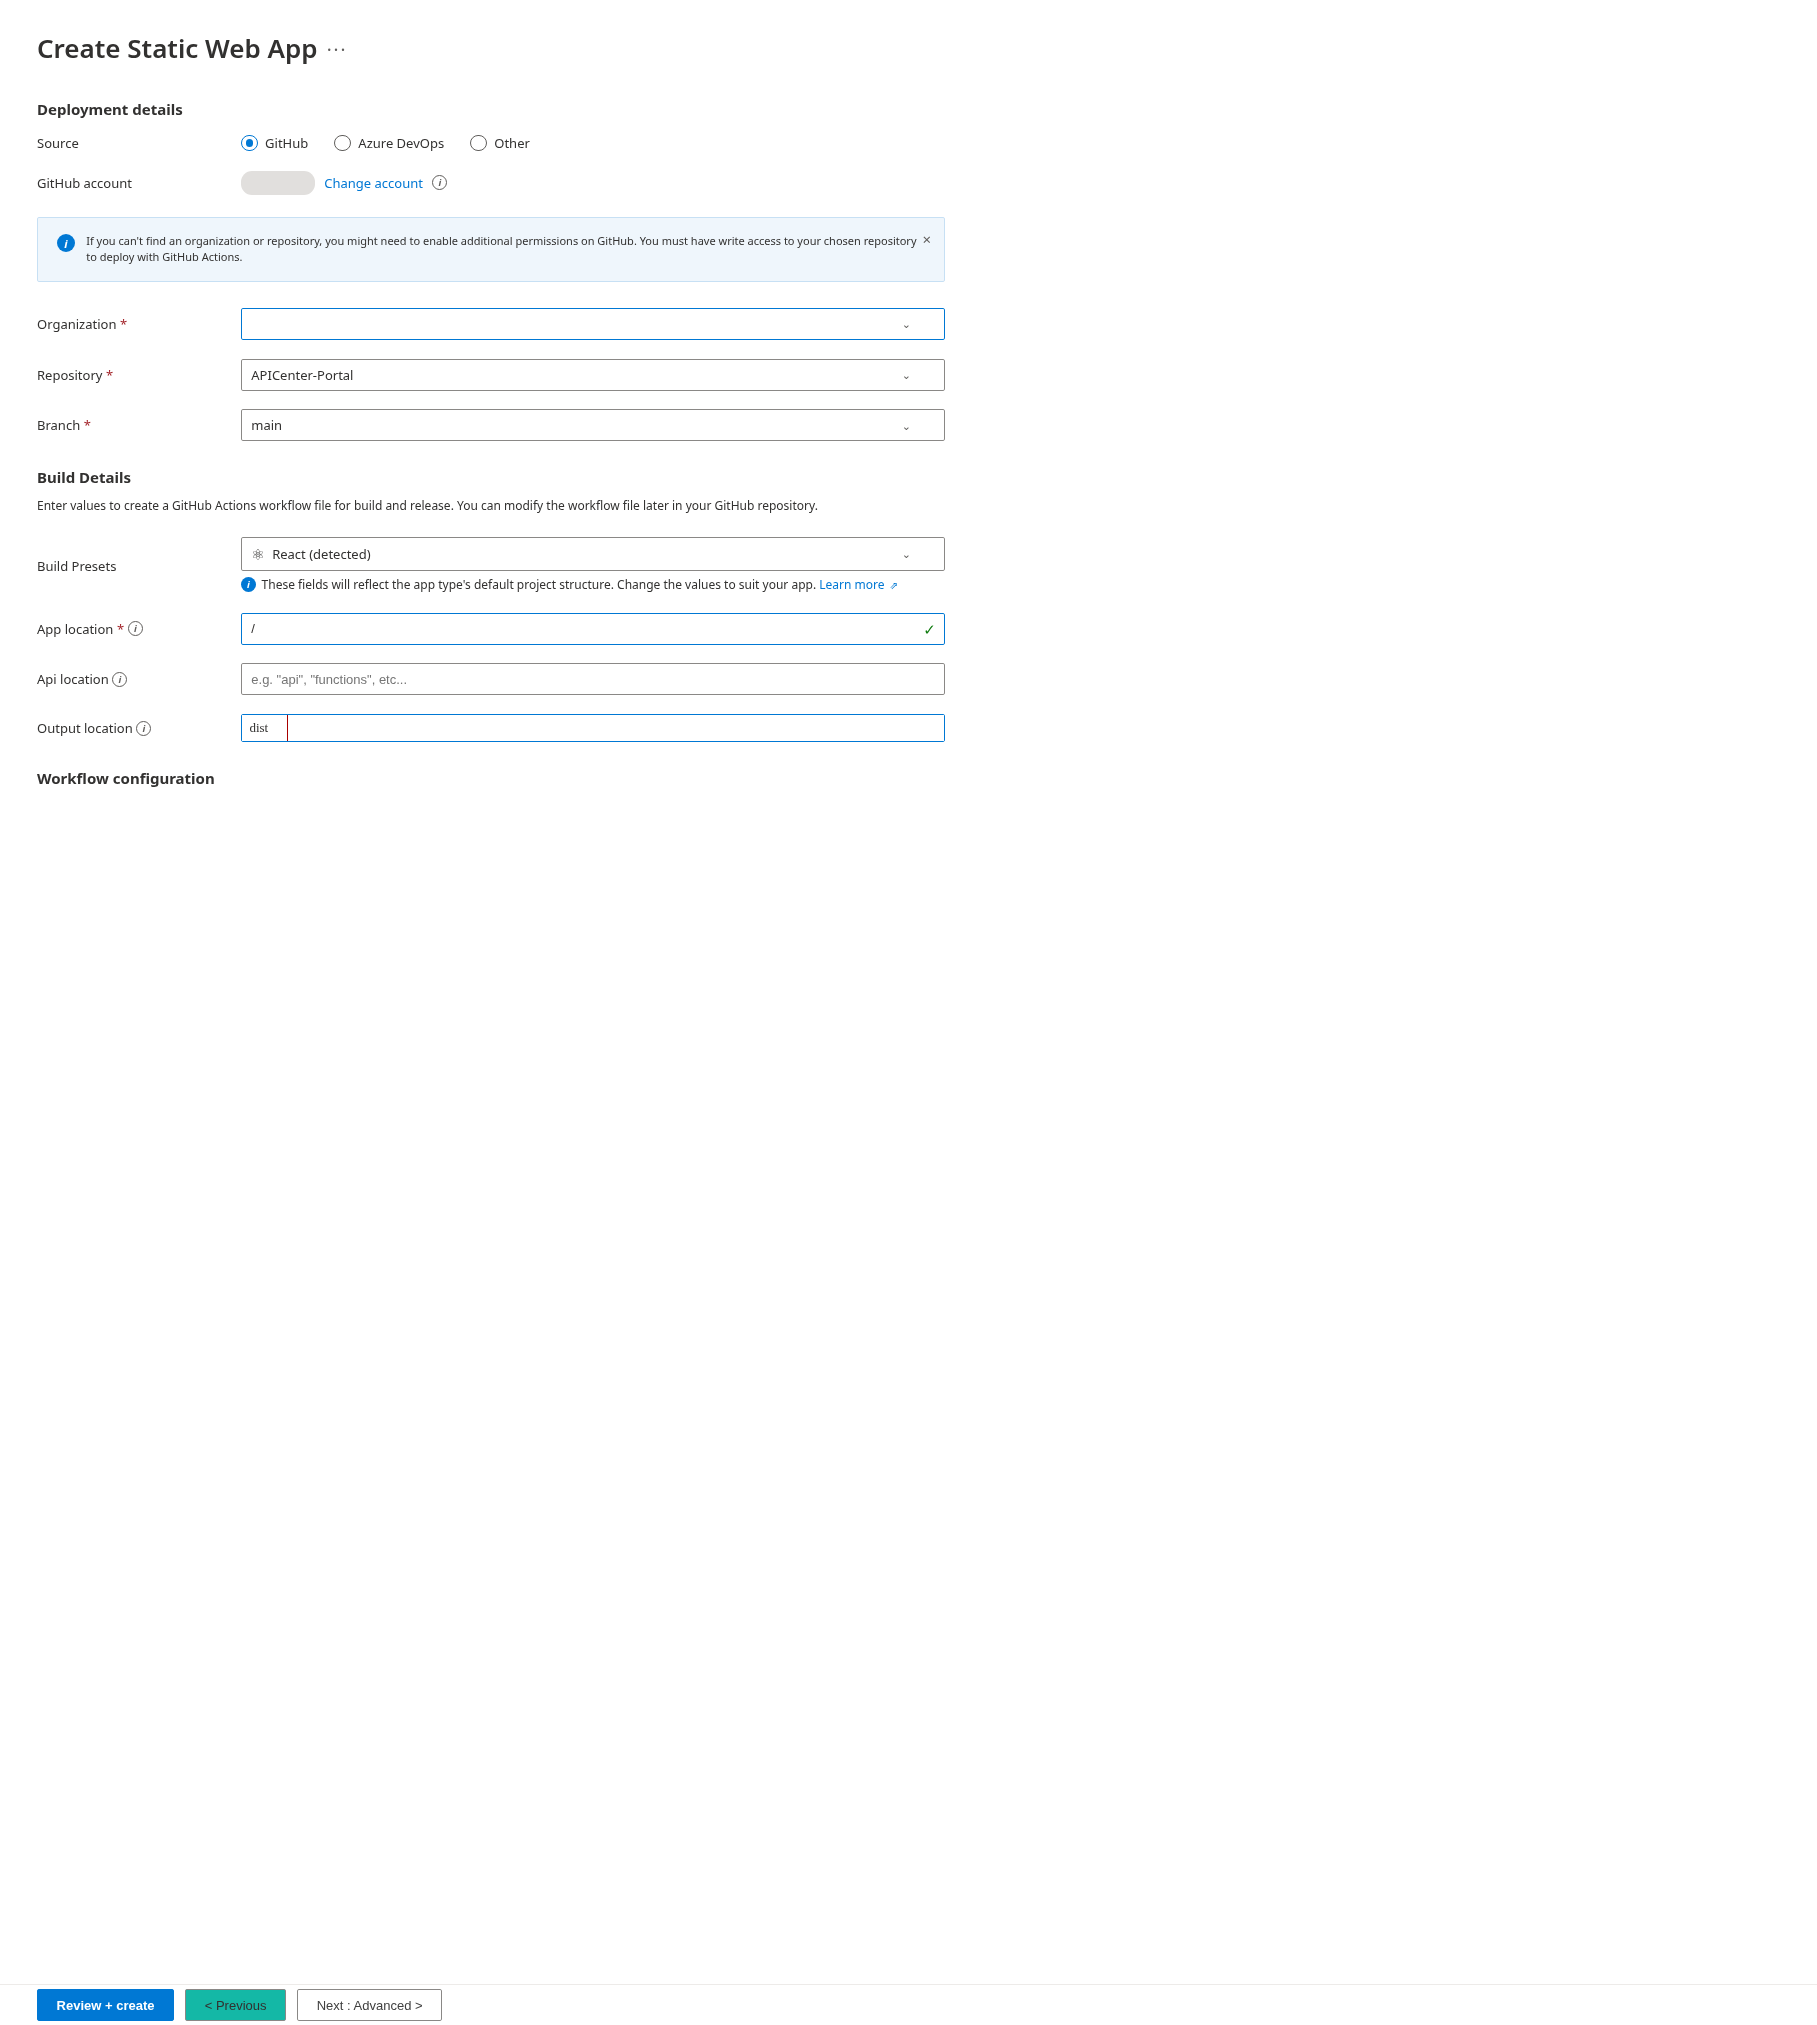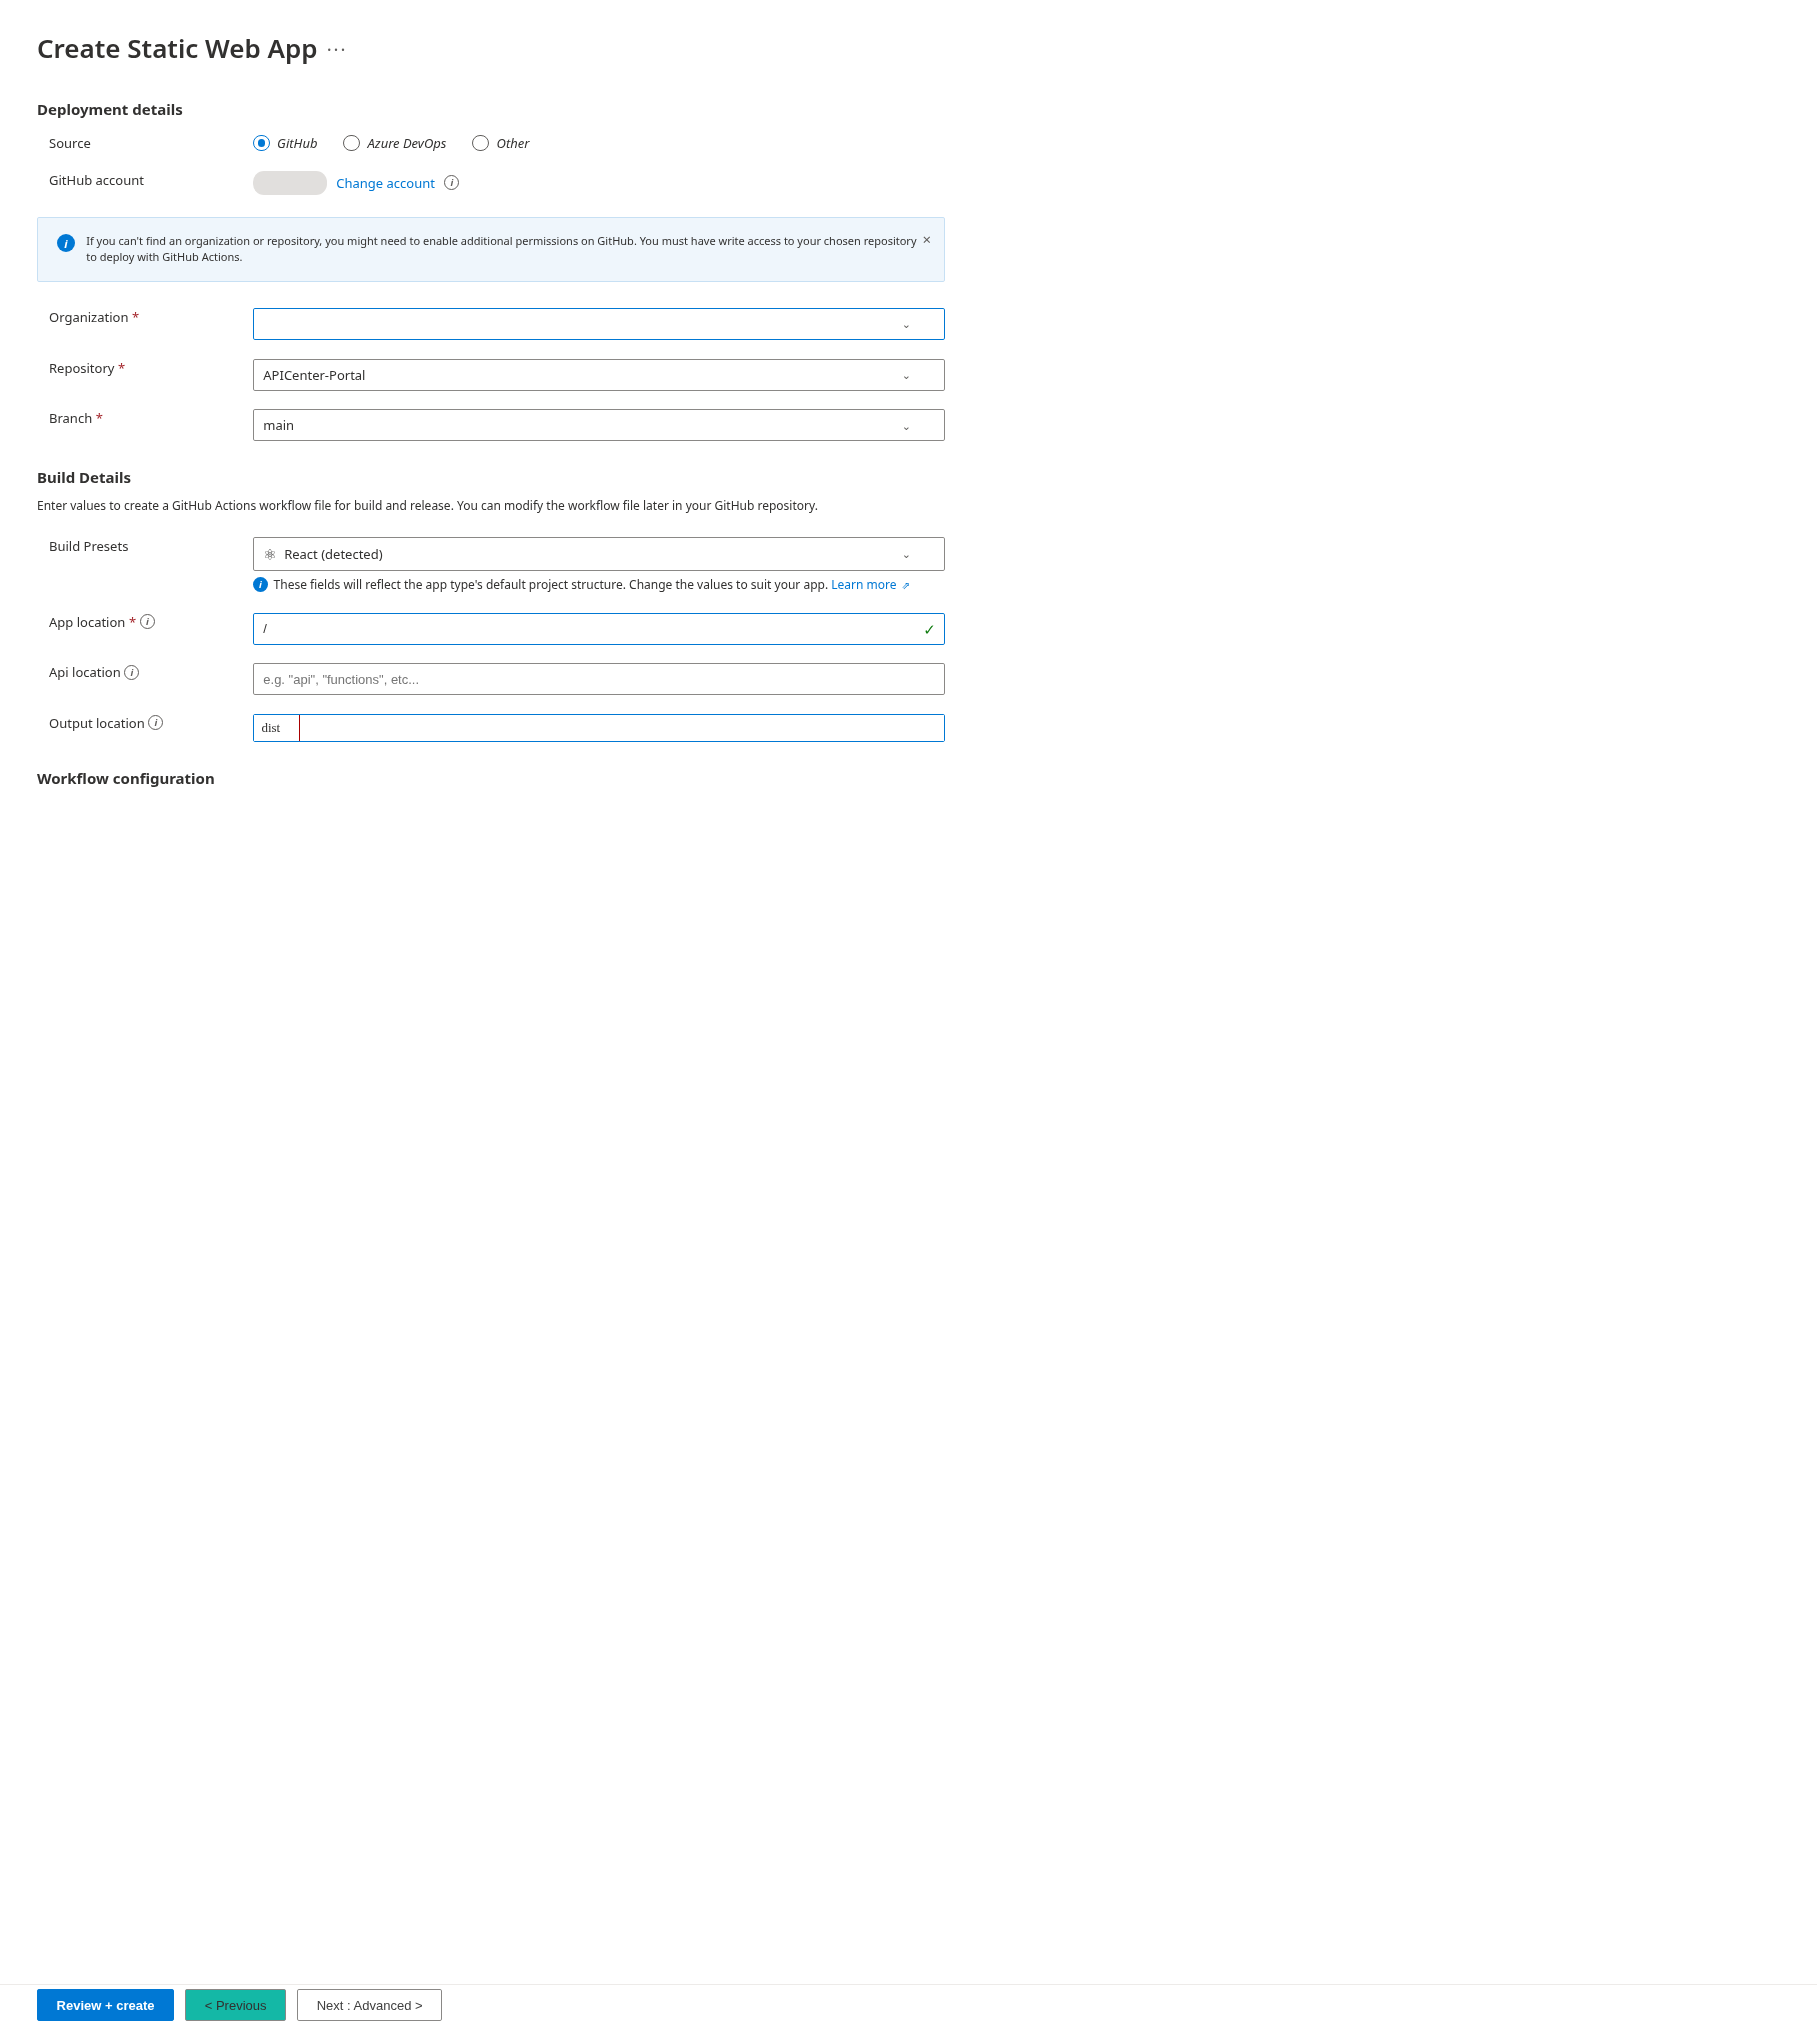--- a/index.html
+++ b/index.html
@@ -27,23 +27,22 @@
       color: #323130;
     }
     .more-icon {
       font-size: 18.6px;
       color: #605e5c;
       cursor: pointer;
       letter-spacing: 1.9px;
     }
     .form-row {
       display: flex;
-      align-items: flex-start;
+      align-items: center;
       margin-bottom: 18.6px;
-      margin-left: 12px;
     }
     .form-label {
       min-width: 204px;
       font-size: 13px;
       color: #323130;
       display: flex;
       align-items: center;
       gap: 3.7px;
     }
     .required-star {
@@ -71,21 +70,20 @@
     .radio-group {
       display: flex;
       align-items: center;
       gap: 26px;
     }
     .radio-item {
       display: flex;
       align-items: center;
       gap: 7.4px;
       cursor: pointer;
-      font-style: italic;
     }
     .radio-circle {
       width: 16.7px;
       height: 16.7px;
       border-radius: 50%;
       border: 1.9px solid #0078d4;
       display: flex;
       align-items: center;
       justify-content: center;
       flex-shrink: 0;

